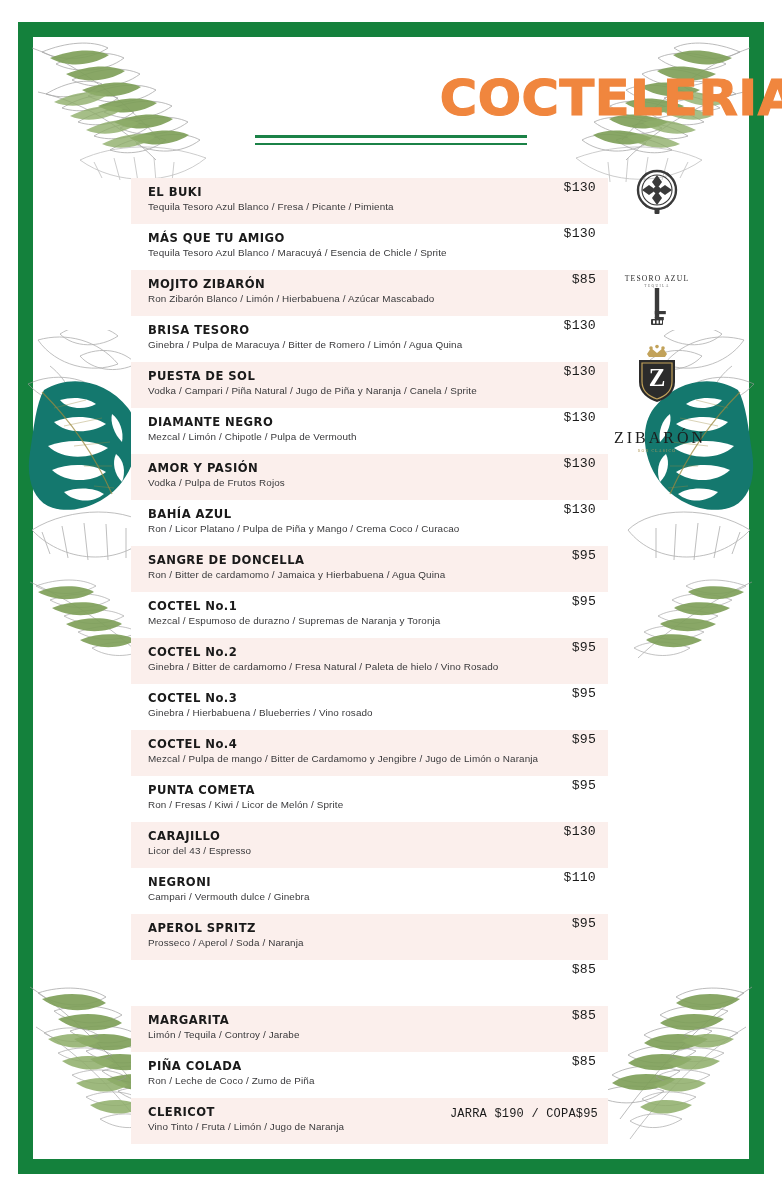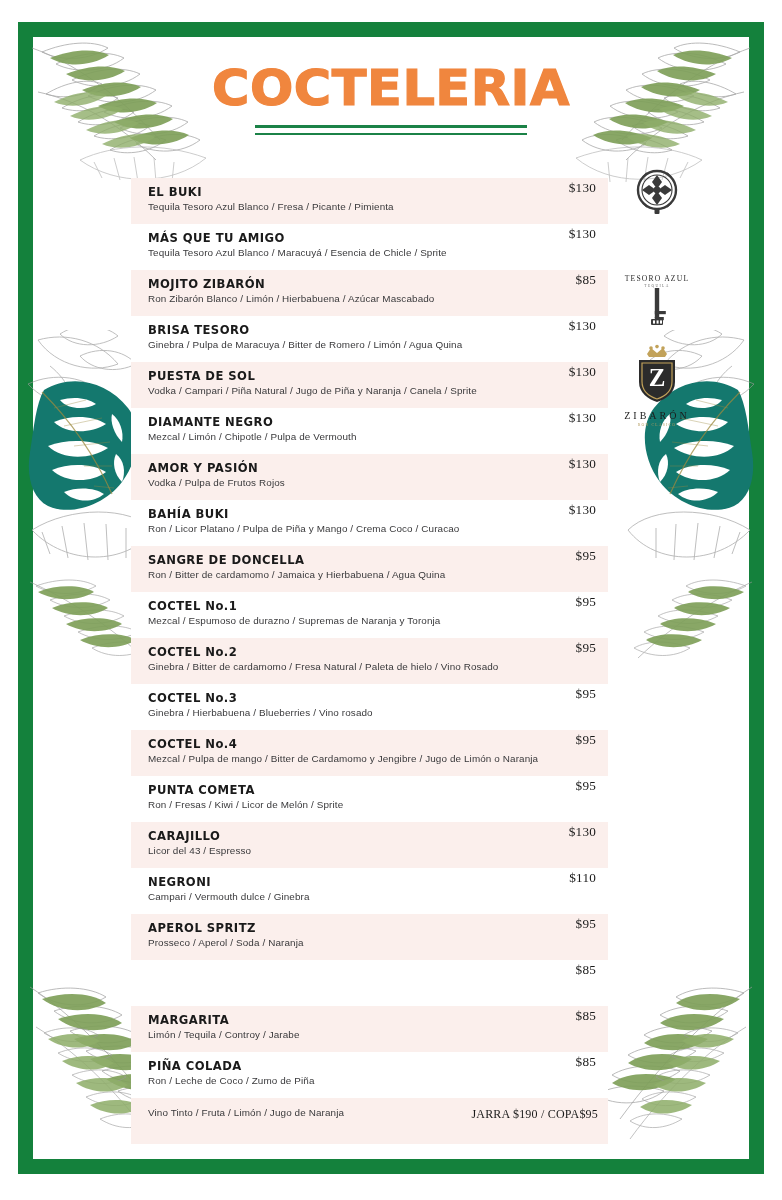--- a/index.html
+++ b/index.html
@@ -41,23 +41,23 @@
   .fol-tr { right: 26px; top: 30px;  }
   .fol-ml { left: 26px;  top: 330px; }
   .fol-mr { right: 26px; top: 330px; }
   .fol-bl { left: 26px;  bottom: 32px; }
   .fol-br { right: 26px; bottom: 32px; }
 
   
   .header {
     position: absolute;
     left: 0;
-    top: 64px;
+    top: 74px;
     width: 100%;
-    text-align: center;
+    text-align: right;
     z-index: 5;
   }
   .title {
     font-family: "DejaVu Sans", sans-serif;
     font-weight: 700;
     font-size: 49px;
     letter-spacing: 0.5px;
     color: #F0863E;
     line-height: 1;
     transform: scaleX(1.04);
@@ -106,21 +106,21 @@
     letter-spacing: 0.12px;
     color: #39393B;
     line-height: 1.3;
     margin-top: 2px;
     white-space: nowrap;
   }
   .row-price {
     position: absolute;
     right: 12px;
     top: 2px;
-    font-family: Liberation Serif, serif;
+    font-family: Liberation Mono, monospace;
     font-weight: 400;
     font-size: 13.2px;
     color: #1A1A1A;
     letter-spacing: 0.2px;
     white-space: nowrap;
   }
   .row-price.wide {
     right: 10px;
     top: 9px;
     font-size: 12px;
@@ -143,24 +143,24 @@
   }
   .tesoro-name { font-size: 7.6px; margin-top: 6px; }
   .tesoro-sub {
     font-family: "Liberation Serif", serif;
     font-size: 3.6px;
     letter-spacing: 1.4px;
     color: #6a6a6a;
     margin-top: 1px;
   }
   .zib-name {
-    font-size: 10px;
+    font-size: 16px;
     letter-spacing: 3px;
     color: #1c1c1c;
-    margin-top: 0;
+    margin-top: 19px;
   }
   .zib-sub {
     font-family: "Liberation Serif", serif;
     font-size: 3.8px;
     letter-spacing: 1.2px;
     color: #b39b5e;
     margin-top: 2px;
   }
 </style>
 </head>
@@ -471,21 +471,21 @@
         <div class="row-name">DIAMANTE NEGRO</div>
         <div class="row-desc">Mezcal / Limón / Chipotle / Pulpa de Vermouth</div>
         <div class="row-price">$130</div>
       </div>
       <div class="row alt">
         <div class="row-name">AMOR Y PASIÓN</div>
         <div class="row-desc">Vodka / Pulpa de Frutos Rojos</div>
         <div class="row-price">$130</div>
       </div>
       <div class="row">
-        <div class="row-name">BAHÍA BUKI</div>
+        <div class="row-name">BAHÍA AZUL</div>
         <div class="row-desc">Ron / Licor Platano / Pulpa de Piña y Mango / Crema Coco / Curacao</div>
         <div class="row-price">$130</div>
       </div>
       <div class="row alt">
         <div class="row-name">SANGRE DE DONCELLA</div>
         <div class="row-desc">Ron / Bitter de cardamomo / Jamaica y Hierbabuena / Agua Quina</div>
         <div class="row-price">$95</div>
       </div>
       <div class="row">
         <div class="row-name">COCTEL No.1</div>
@@ -534,20 +534,21 @@
         <div class="row-name">MARGARITA</div>
         <div class="row-desc">Limón / Tequila / Controy / Jarabe</div>
         <div class="row-price">$85</div>
       </div>
       <div class="row">
         <div class="row-name">PIÑA COLADA</div>
         <div class="row-desc">Ron / Leche de Coco / Zumo de Piña</div>
         <div class="row-price">$85</div>
       </div>
       <div class="row alt">
+        <div class="row-name">CLERICOT</div>
         <div class="row-desc">Vino Tinto / Fruta / Limón / Jugo de Naranja</div>
         <div class="row-price wide">JARRA $190 / COPA$95</div>
       </div>
     </div>
 
   <div class="brands">
 
     <div class="brand">
       <svg width="58" height="96" viewBox="0 0 58 96">
         <g fill="#3a3a3a">

